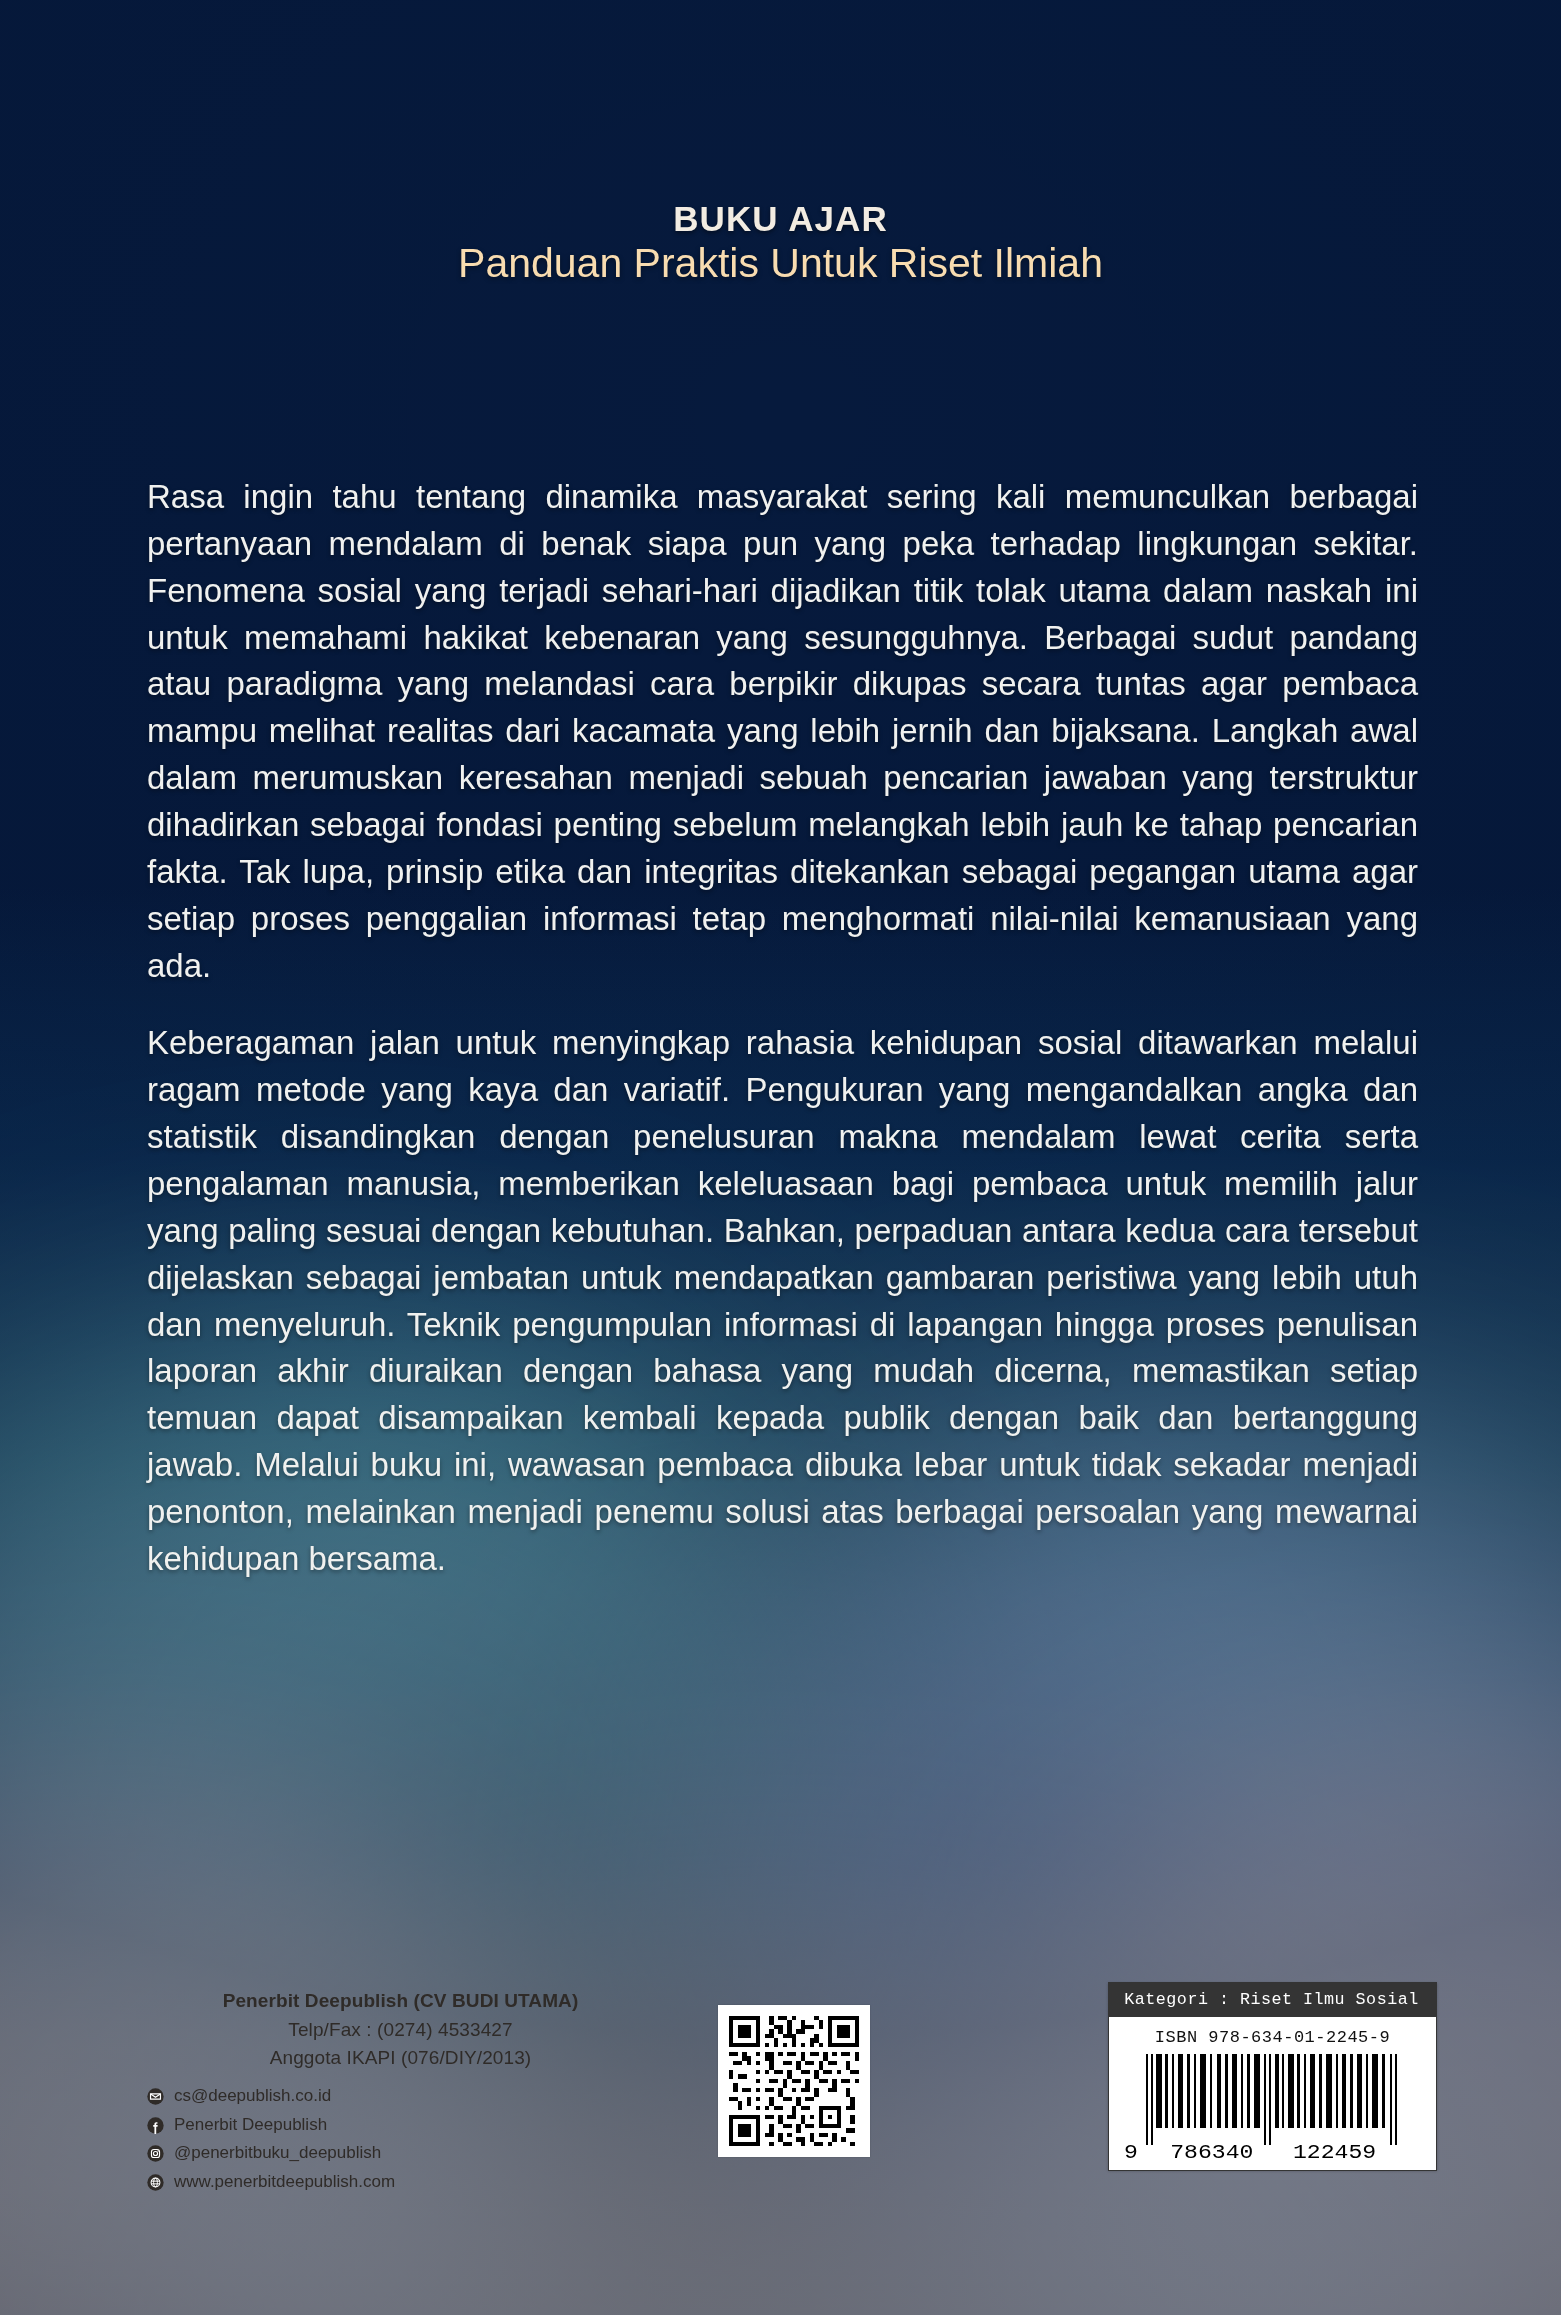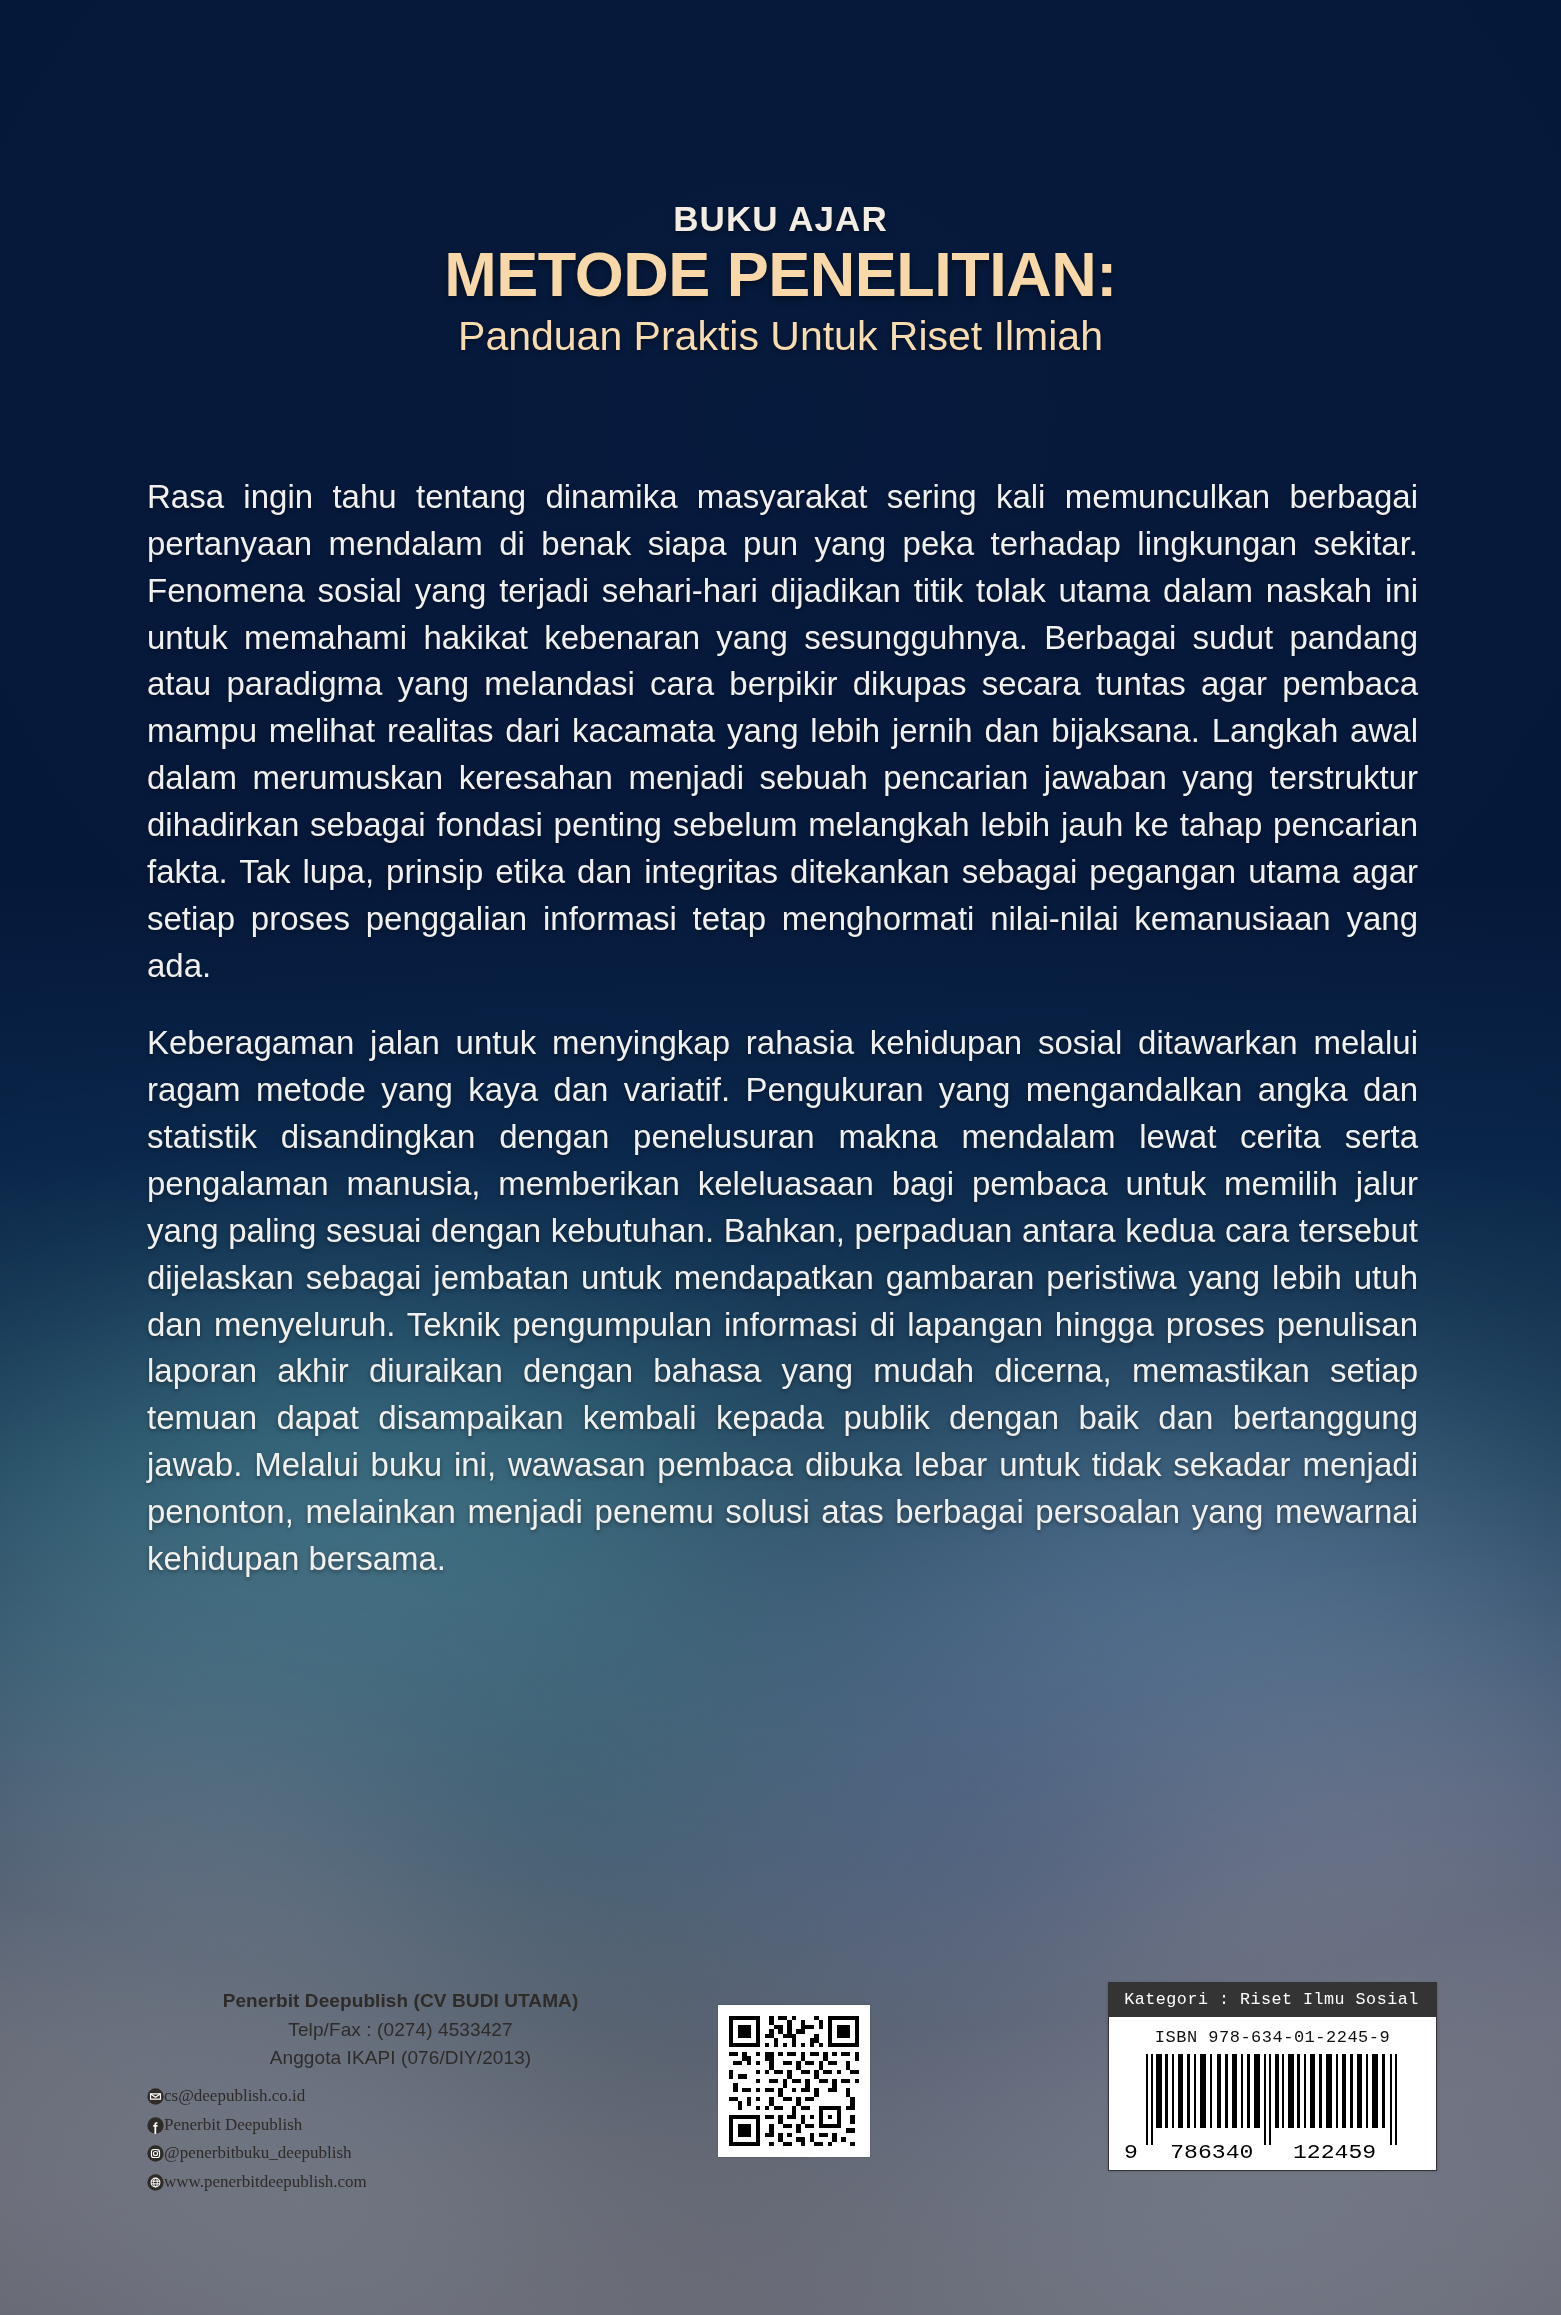--- a/index.html
+++ b/index.html
@@ -146,23 +146,23 @@
   }
   .pub-line {
     font-size: 19px;
     line-height: 1.52;
     letter-spacing: 0.1px;
   }
   .contacts { margin-top: 9px; }
   .contact-row {
     display: flex;
     align-items: center;
+    gap: 10px;
     font-size: 17px;
     line-height: 1.68;
-    font-family: Liberation Serif, serif;
   }
   .ic {
     width: 17px; height: 17px;
     flex: 0 0 17px;
     display: block;
   }
   .ic svg { display: block; width: 17px; height: 17px; }
 
   
   .qr-wrap {
@@ -222,21 +222,20 @@
   <div class="bg-blob blob-dark"></div>
   <div class="bg-blob blob-teal"></div>
   <div class="bg-blob blob-steel"></div>
   <div class="bg-blob blob-light-left"></div>
   <div class="bg-blob blob-rose"></div>
   <div class="bg-blob blob-sand"></div>
   <div class="bg-vignette"></div>
 
   <div class="title-block">
     <div class="kicker">BUKU AJAR</div>
-    <div class="main-title">METODE PENELITIAN:</div>
     <div class="sub-title">Panduan Praktis Untuk Riset Ilmiah</div>
   </div>
 
   <div class="blurb">
     <p>Rasa ingin tahu tentang dinamika masyarakat sering kali memunculkan berbagai pertanyaan mendalam di benak siapa pun yang peka terhadap lingkungan sekitar. Fenomena sosial yang terjadi sehari-hari dijadikan titik tolak utama dalam naskah ini untuk memahami hakikat kebenaran yang sesungguhnya. Berbagai sudut pandang atau paradigma yang melandasi cara berpikir dikupas secara tuntas agar pembaca mampu melihat realitas dari kacamata yang lebih jernih dan bijaksana. Langkah awal dalam merumuskan keresahan menjadi sebuah pencarian jawaban yang terstruktur dihadirkan sebagai fondasi penting sebelum melangkah lebih jauh ke tahap pencarian fakta. Tak lupa, prinsip etika dan integritas ditekankan sebagai pegangan utama agar setiap proses penggalian informasi tetap menghormati nilai-nilai kemanusiaan yang ada.</p>
     <p>Keberagaman jalan untuk menyingkap rahasia kehidupan sosial ditawarkan melalui ragam metode yang kaya dan variatif. Pengukuran yang mengandalkan angka dan statistik disandingkan dengan penelusuran makna mendalam lewat cerita serta pengalaman manusia, memberikan keleluasaan bagi pembaca untuk memilih jalur yang paling sesuai dengan kebutuhan. Bahkan, perpaduan antara kedua cara tersebut dijelaskan sebagai jembatan untuk mendapatkan gambaran peristiwa yang lebih utuh dan menyeluruh. Teknik pengumpulan informasi di lapangan hingga proses penulisan laporan akhir diuraikan dengan bahasa yang mudah dicerna, memastikan setiap temuan dapat disampaikan kembali kepada publik dengan baik dan bertanggung jawab. Melalui buku ini, wawasan pembaca dibuka lebar untuk tidak sekadar menjadi penonton, melainkan menjadi penemu solusi atas berbagai persoalan yang mewarnai kehidupan bersama.</p>
   </div>
 
   <div class="publisher">
     <div class="pub-name">Penerbit Deepublish (CV BUDI UTAMA)</div>

